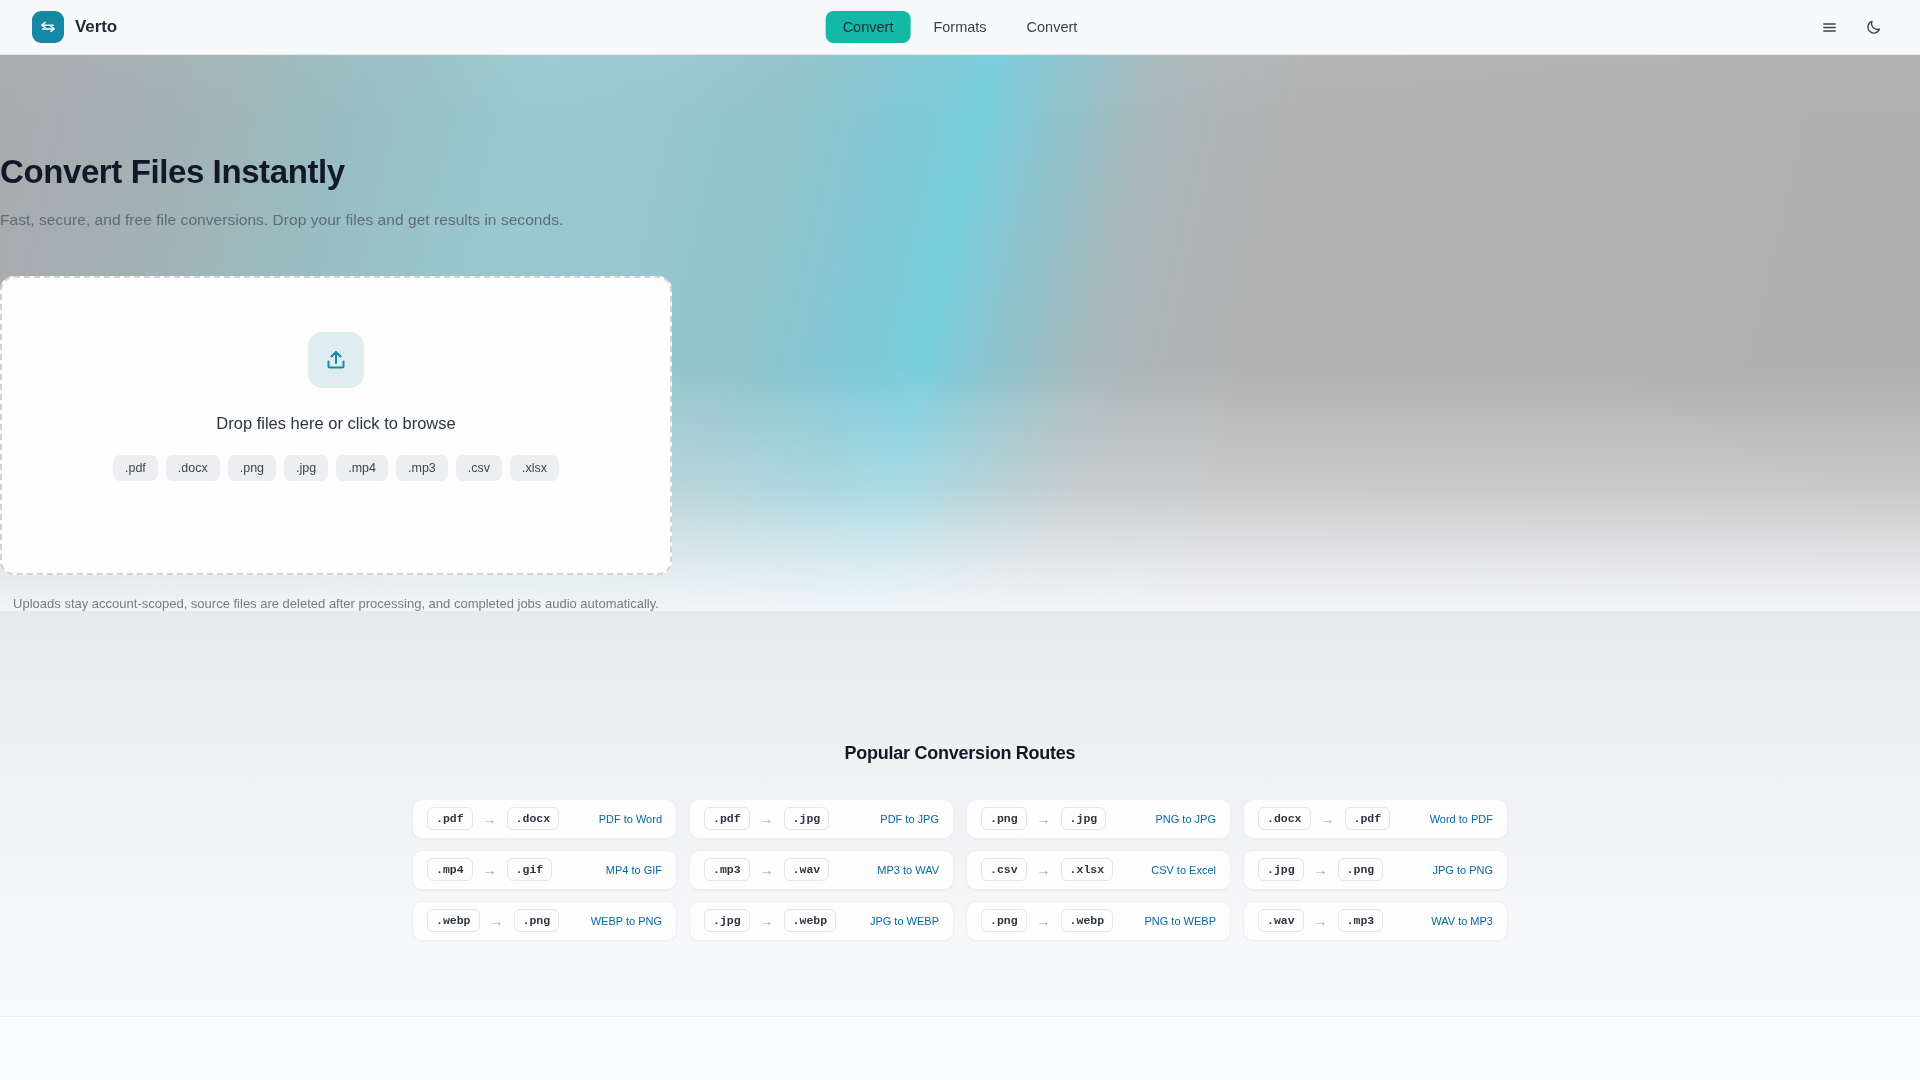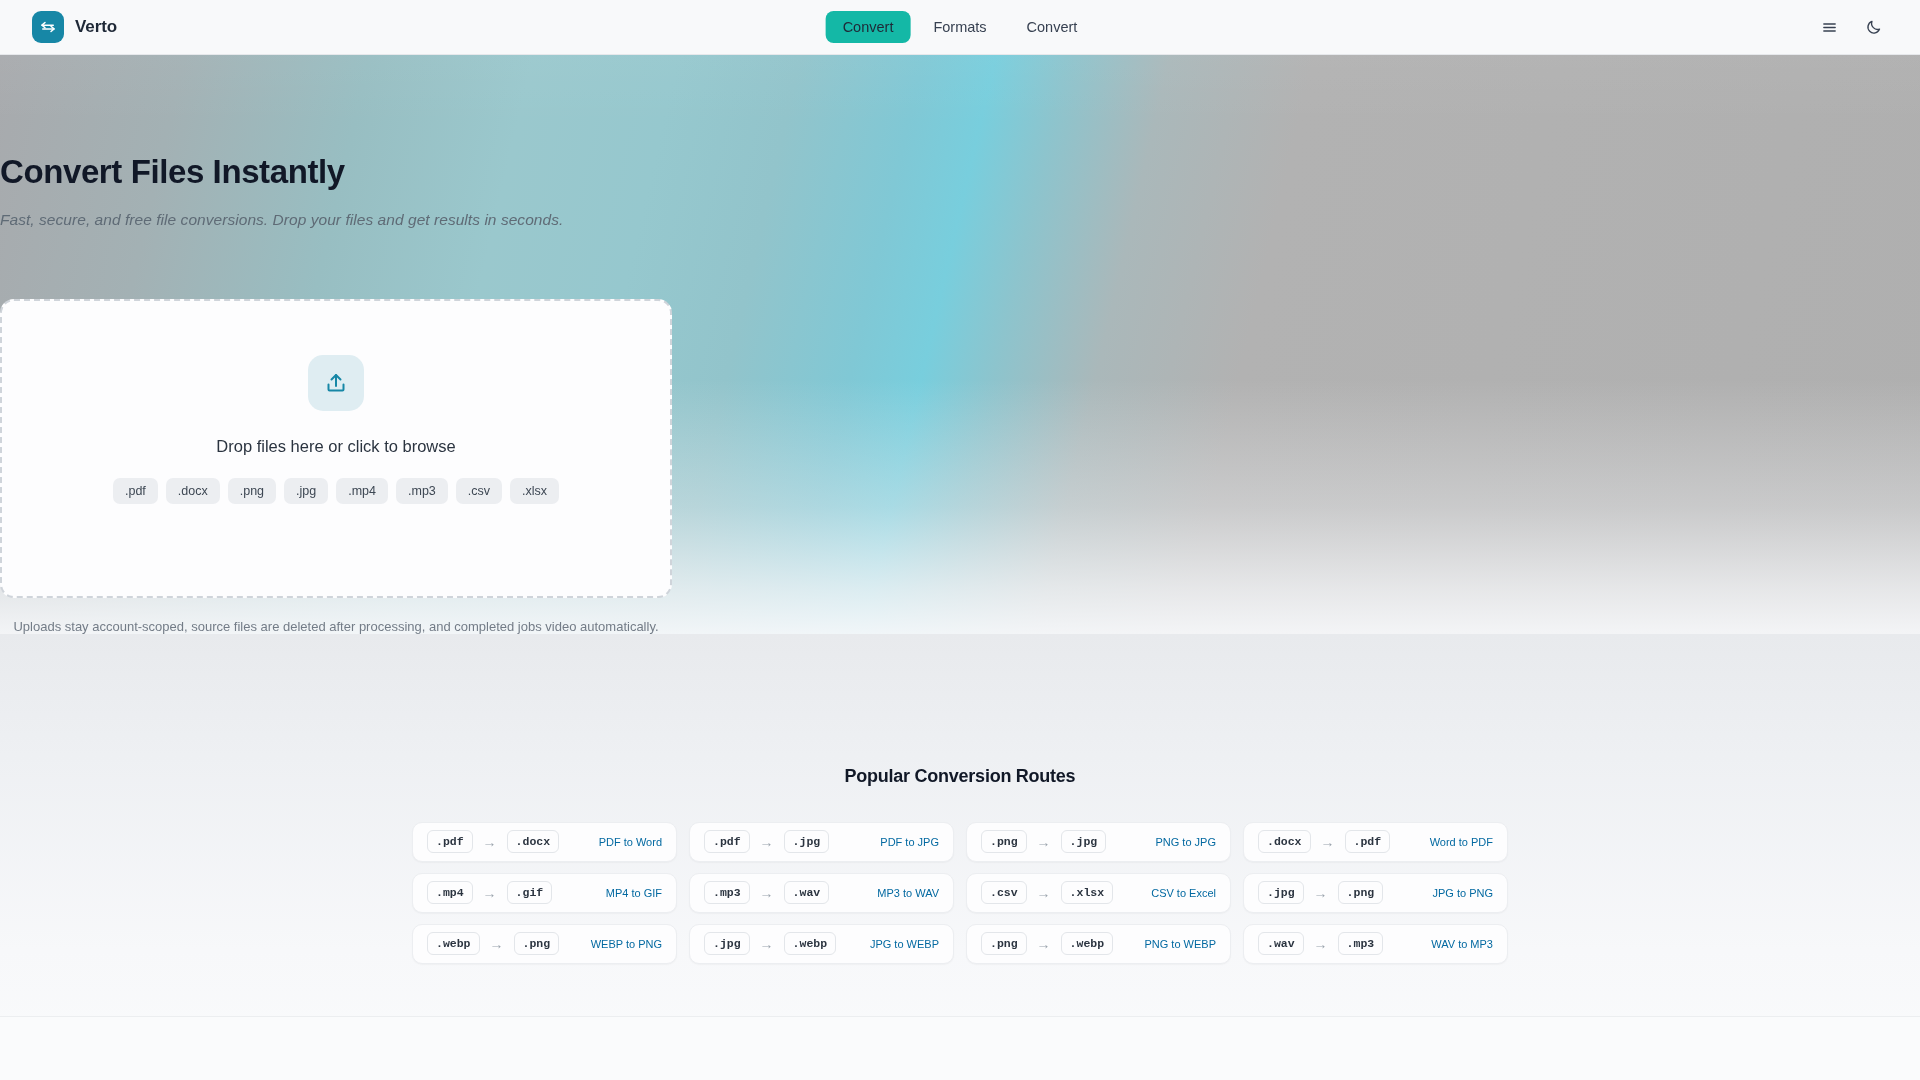--- a/index.html
+++ b/index.html
@@ -166,26 +166,25 @@
     color: #111827;
     letter-spacing: -0.4px;
     line-height: 1.2;
   }
 
   .hero-sub {
     margin-top: 19px;
     font-size: 15.5px;
     color: #5f6b76;
     letter-spacing: 0.05px;
-    font-style: italic;
   }
 
   
   .dropzone-wrap {
-    margin-top: 70px;
+    margin-top: 47px;
     width: 672px;
   }
 
   .dropzone {
     width: 672px;
     height: 299px;
     background: #fdfdfe;
     border: 2px dashed #cfd4da;
     border-radius: 14px;
     display: flex;
@@ -392,21 +391,21 @@
             <span class="chip">.png</span>
             <span class="chip">.jpg</span>
             <span class="chip">.mp4</span>
             <span class="chip">.mp3</span>
             <span class="chip">.csv</span>
             <span class="chip">.xlsx</span>
           </div>
 
         </div>
 
-        <div class="dz-note">Uploads stay account-scoped, source files are deleted after processing, and completed jobs video automatically.</div>
+        <div class="dz-note">Uploads stay account-scoped, source files are deleted after processing, and completed jobs audio automatically.</div>
       </div>
     </div>
   </section>
 
   <section class="routes">
     <h2 class="routes-title">Popular Conversion Routes</h2>
 
     <div class="routes-grid" id="routes-grid">
         <div class="route-card">
           <span class="fmt">.pdf</span>

